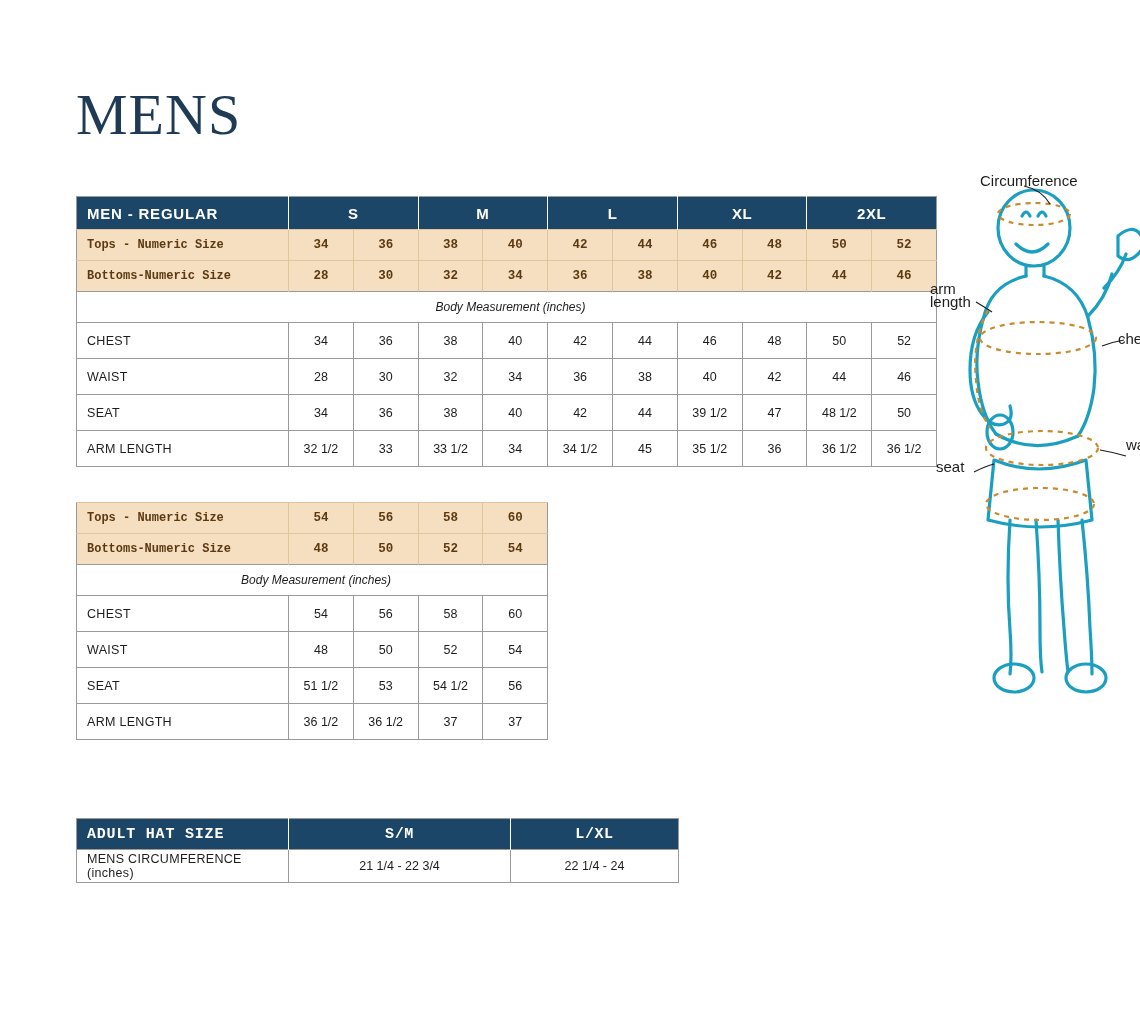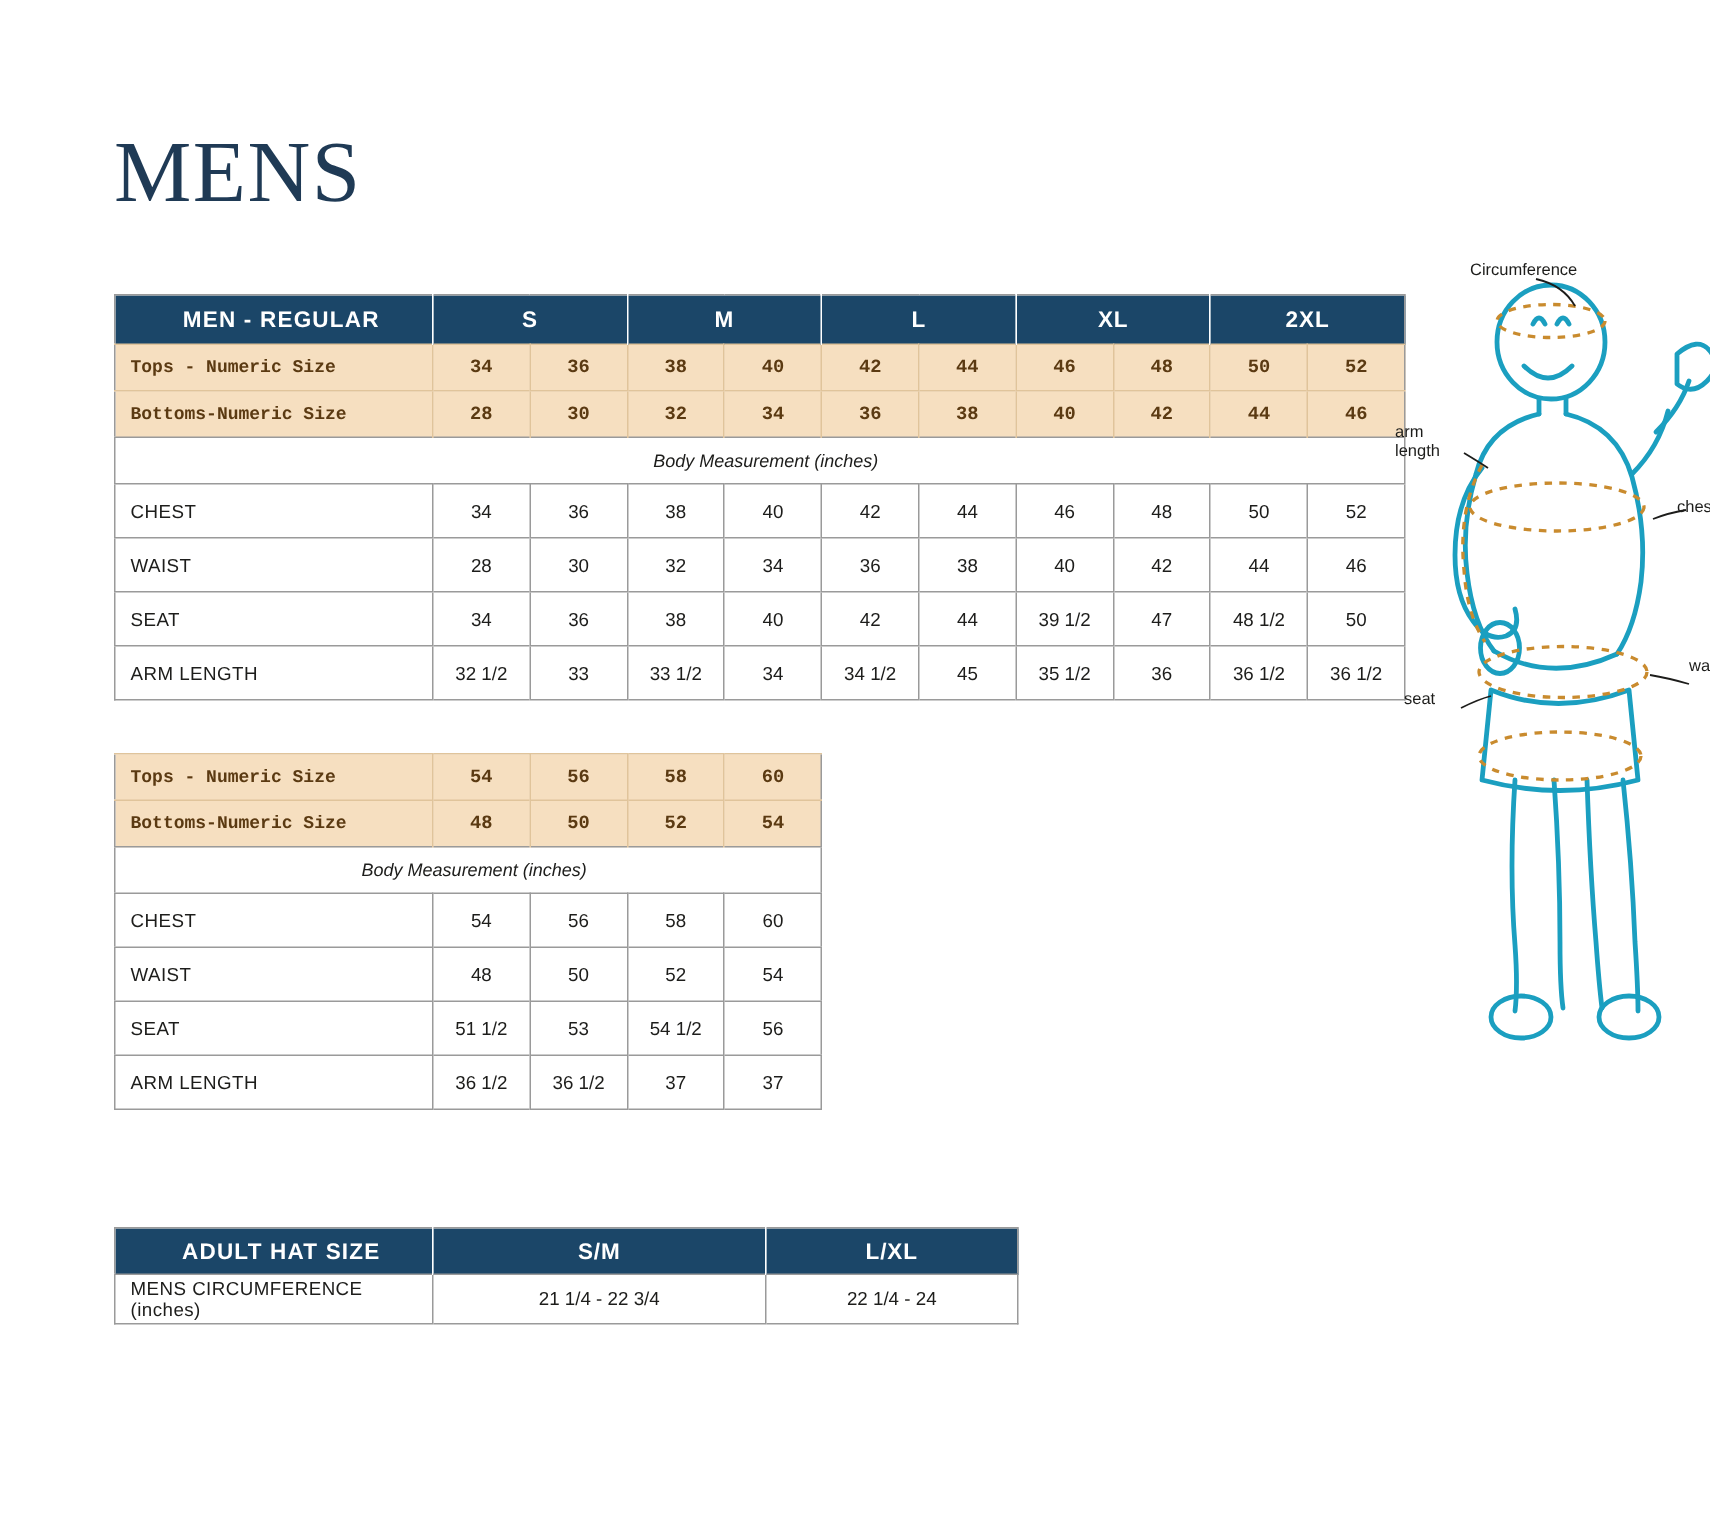--- a/index.html
+++ b/index.html
@@ -65,21 +65,21 @@
     font-size: 15px;
     height: 32px;
     letter-spacing: 0.6px;
     border-right: 1px solid #ffffff;
   }
   .hdr td.grp {
     border-right: 1px solid #ffffff;
   }
   .hdr td:last-child { border-right: none; }
   .hdr td.label-cell {
-    text-align: center;
+    text-align: left;
     padding-left: 10px;
     letter-spacing: 0.8px;
   }
 
   
   .tan td {
     background: #f6dfc0;
     color: #5b3a12;
     font-weight: bold;
     font-size: 12.5px;
@@ -119,39 +119,40 @@
   .meas td.label-cell {
     text-align: left;
     padding-left: 10px;
     font-size: 12.5px;
     letter-spacing: 0.3px;
   }
 
   
   .hat-tbl .hdr td {
     height: 30px;
+    font-family: Liberation Mono, monospace;
   }
   .hat-tbl .meas td {
     height: 32px;
   }
   .hat-tbl .meas td.label-cell {
     font-size: 12.5px;
   }
 
   
   .figure {
     position: absolute;
     left: 880px;
     top: 160px;
     width: 240px;
     height: 540px;
   }
   .fig-label {
     position: absolute;
-    font-size: 11px;
+    font-size: 15px;
     color: #1d1d1b;
     font-family: "Liberation Sans", sans-serif;
     line-height: 13px;
   }
 </style>
 </head>
 <body>
 
 <div id="page">
 

